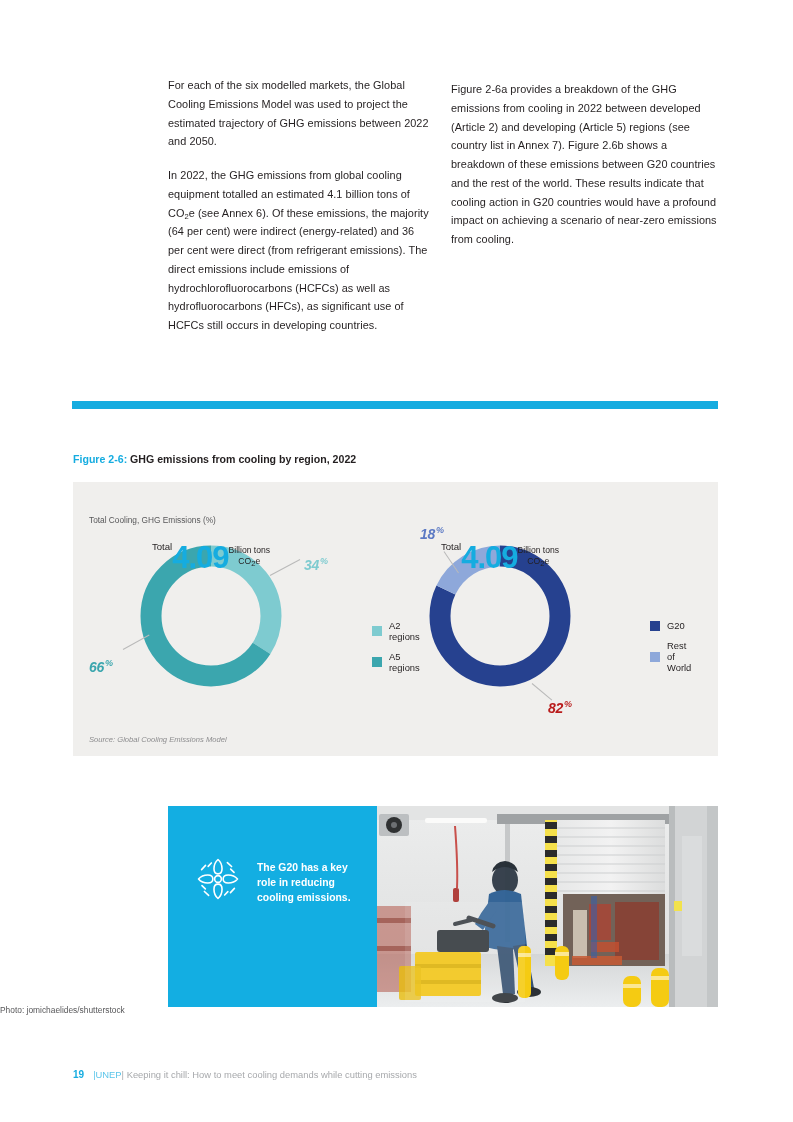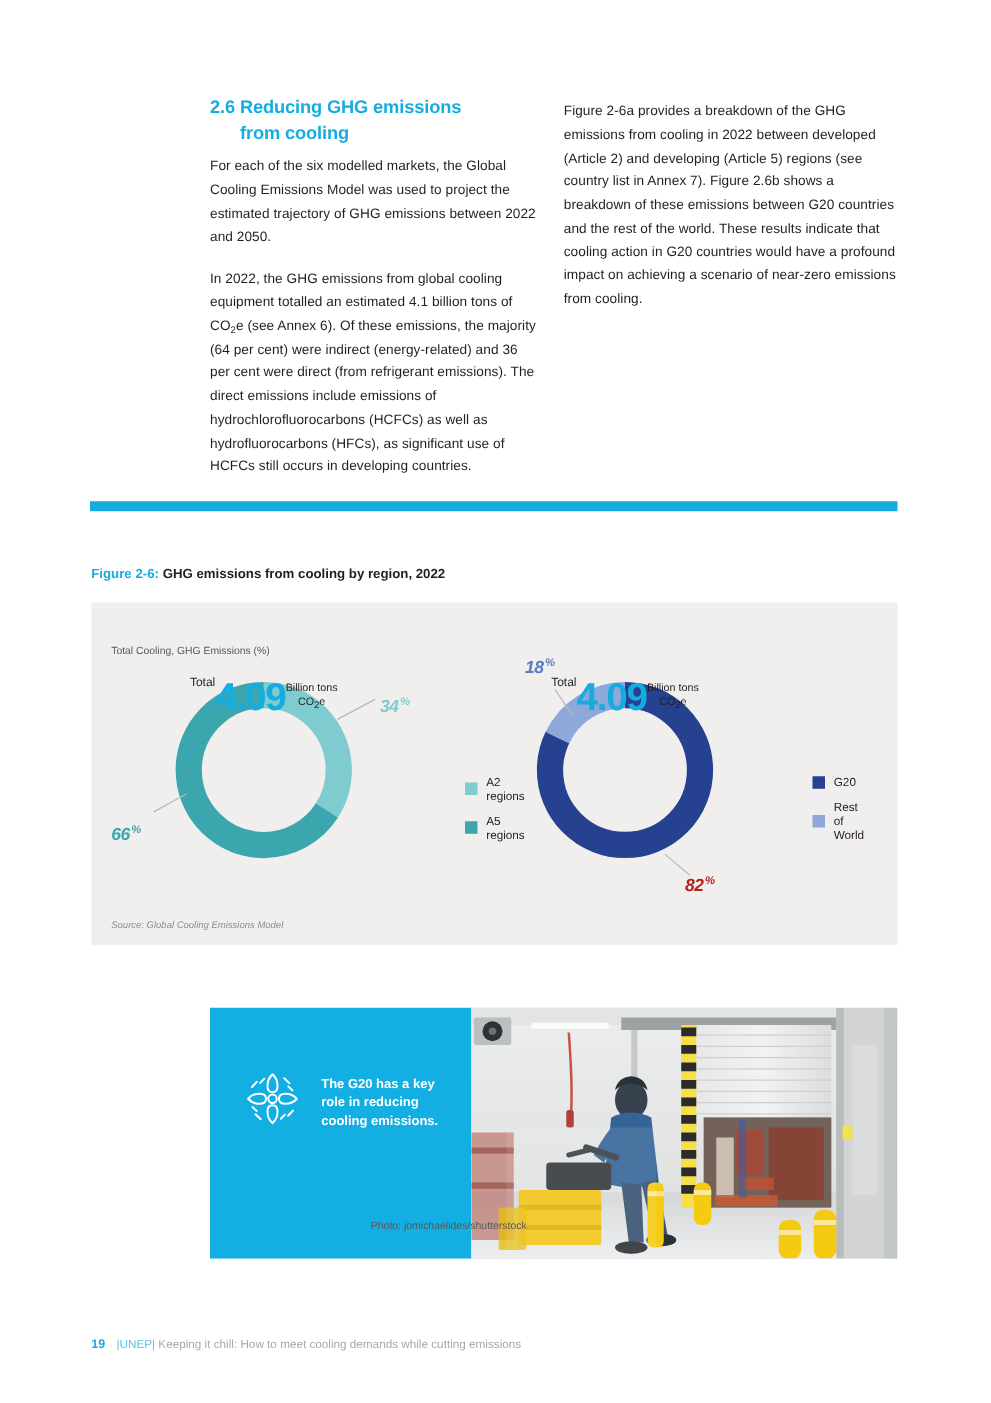--- a/index.html
+++ b/index.html
@@ -70,37 +70,33 @@
     display:block;
   }
   .callout-inner{position:absolute;left:20px;top:47px;display:flex;align-items:flex-start;}
   .fan-icon{width:60px;height:60px;flex:none;margin-top:-4px;}
   .callout-text{
     color:#ffffff;font-size:10.4px;font-weight:bold;line-height:1.45;
     margin-left:9px;margin-top:7px;
   }
   .photo{position:absolute;left:209px;top:0;width:341px;height:201px;overflow:hidden;background:#d9dadb;}
   .photo svg{display:block;}
-  .photo-credit{position:absolute;left:0;top:975px;width:718px;text-align:center;font-size:8.4px;color:#58585a;}
+  .photo-credit{position:absolute;left:0;top:1005px;width:718px;text-align:left;font-size:8.4px;color:#58585a;}
 
   
   .footer{position:absolute;left:73px;top:1069px;font-size:9.4px;color:#a7a9ac;white-space:nowrap;}
   .footer .pg{color:#15ace0;font-weight:bold;font-size:10px;margin-right:9px;}
   .footer .unep{color:#5bc5ea;}
 </style>
 </head>
 <body>
 
 <div class="page">
 
   <div class="col-left">
-    <h2 class="sec-title">
-      <span>2.6 Reducing GHG emissions</span>
-      <span class="l2">from cooling</span>
-    </h2>
     <p class="body">For each of the six modelled markets, the Global Cooling Emissions Model was used to project the estimated trajectory of GHG emissions between 2022 and 2050.</p>
     <p class="body">
       <span>In 2022, the GHG emissions from global cooling equipment totalled an estimated 4.1 billion tons of CO</span><sub>2</sub><span>e (see Annex 6). Of these emissions, the majority (64 per cent) were indirect (energy-related) and 36 per cent were direct (from refrigerant emissions). The direct emissions include emissions of hydrochlorofluorocarbons (HCFCs) as well as hydrofluorocarbons (HFCs), as significant use of HCFCs still occurs in developing countries.</span>
     </p>
   </div>
 
   <div class="col-right">
     <p class="body">Figure 2-6a provides a breakdown of the GHG emissions from cooling in 2022 between developed (Article 2) and developing (Article 5) regions (see country list in Annex 7). Figure 2.6b shows a breakdown of these emissions between G20 countries and the rest of the world. These results indicate that cooling action in G20 countries would have a profound impact on achieving a scenario of near-zero emissions from cooling.</p>
   </div>
 

